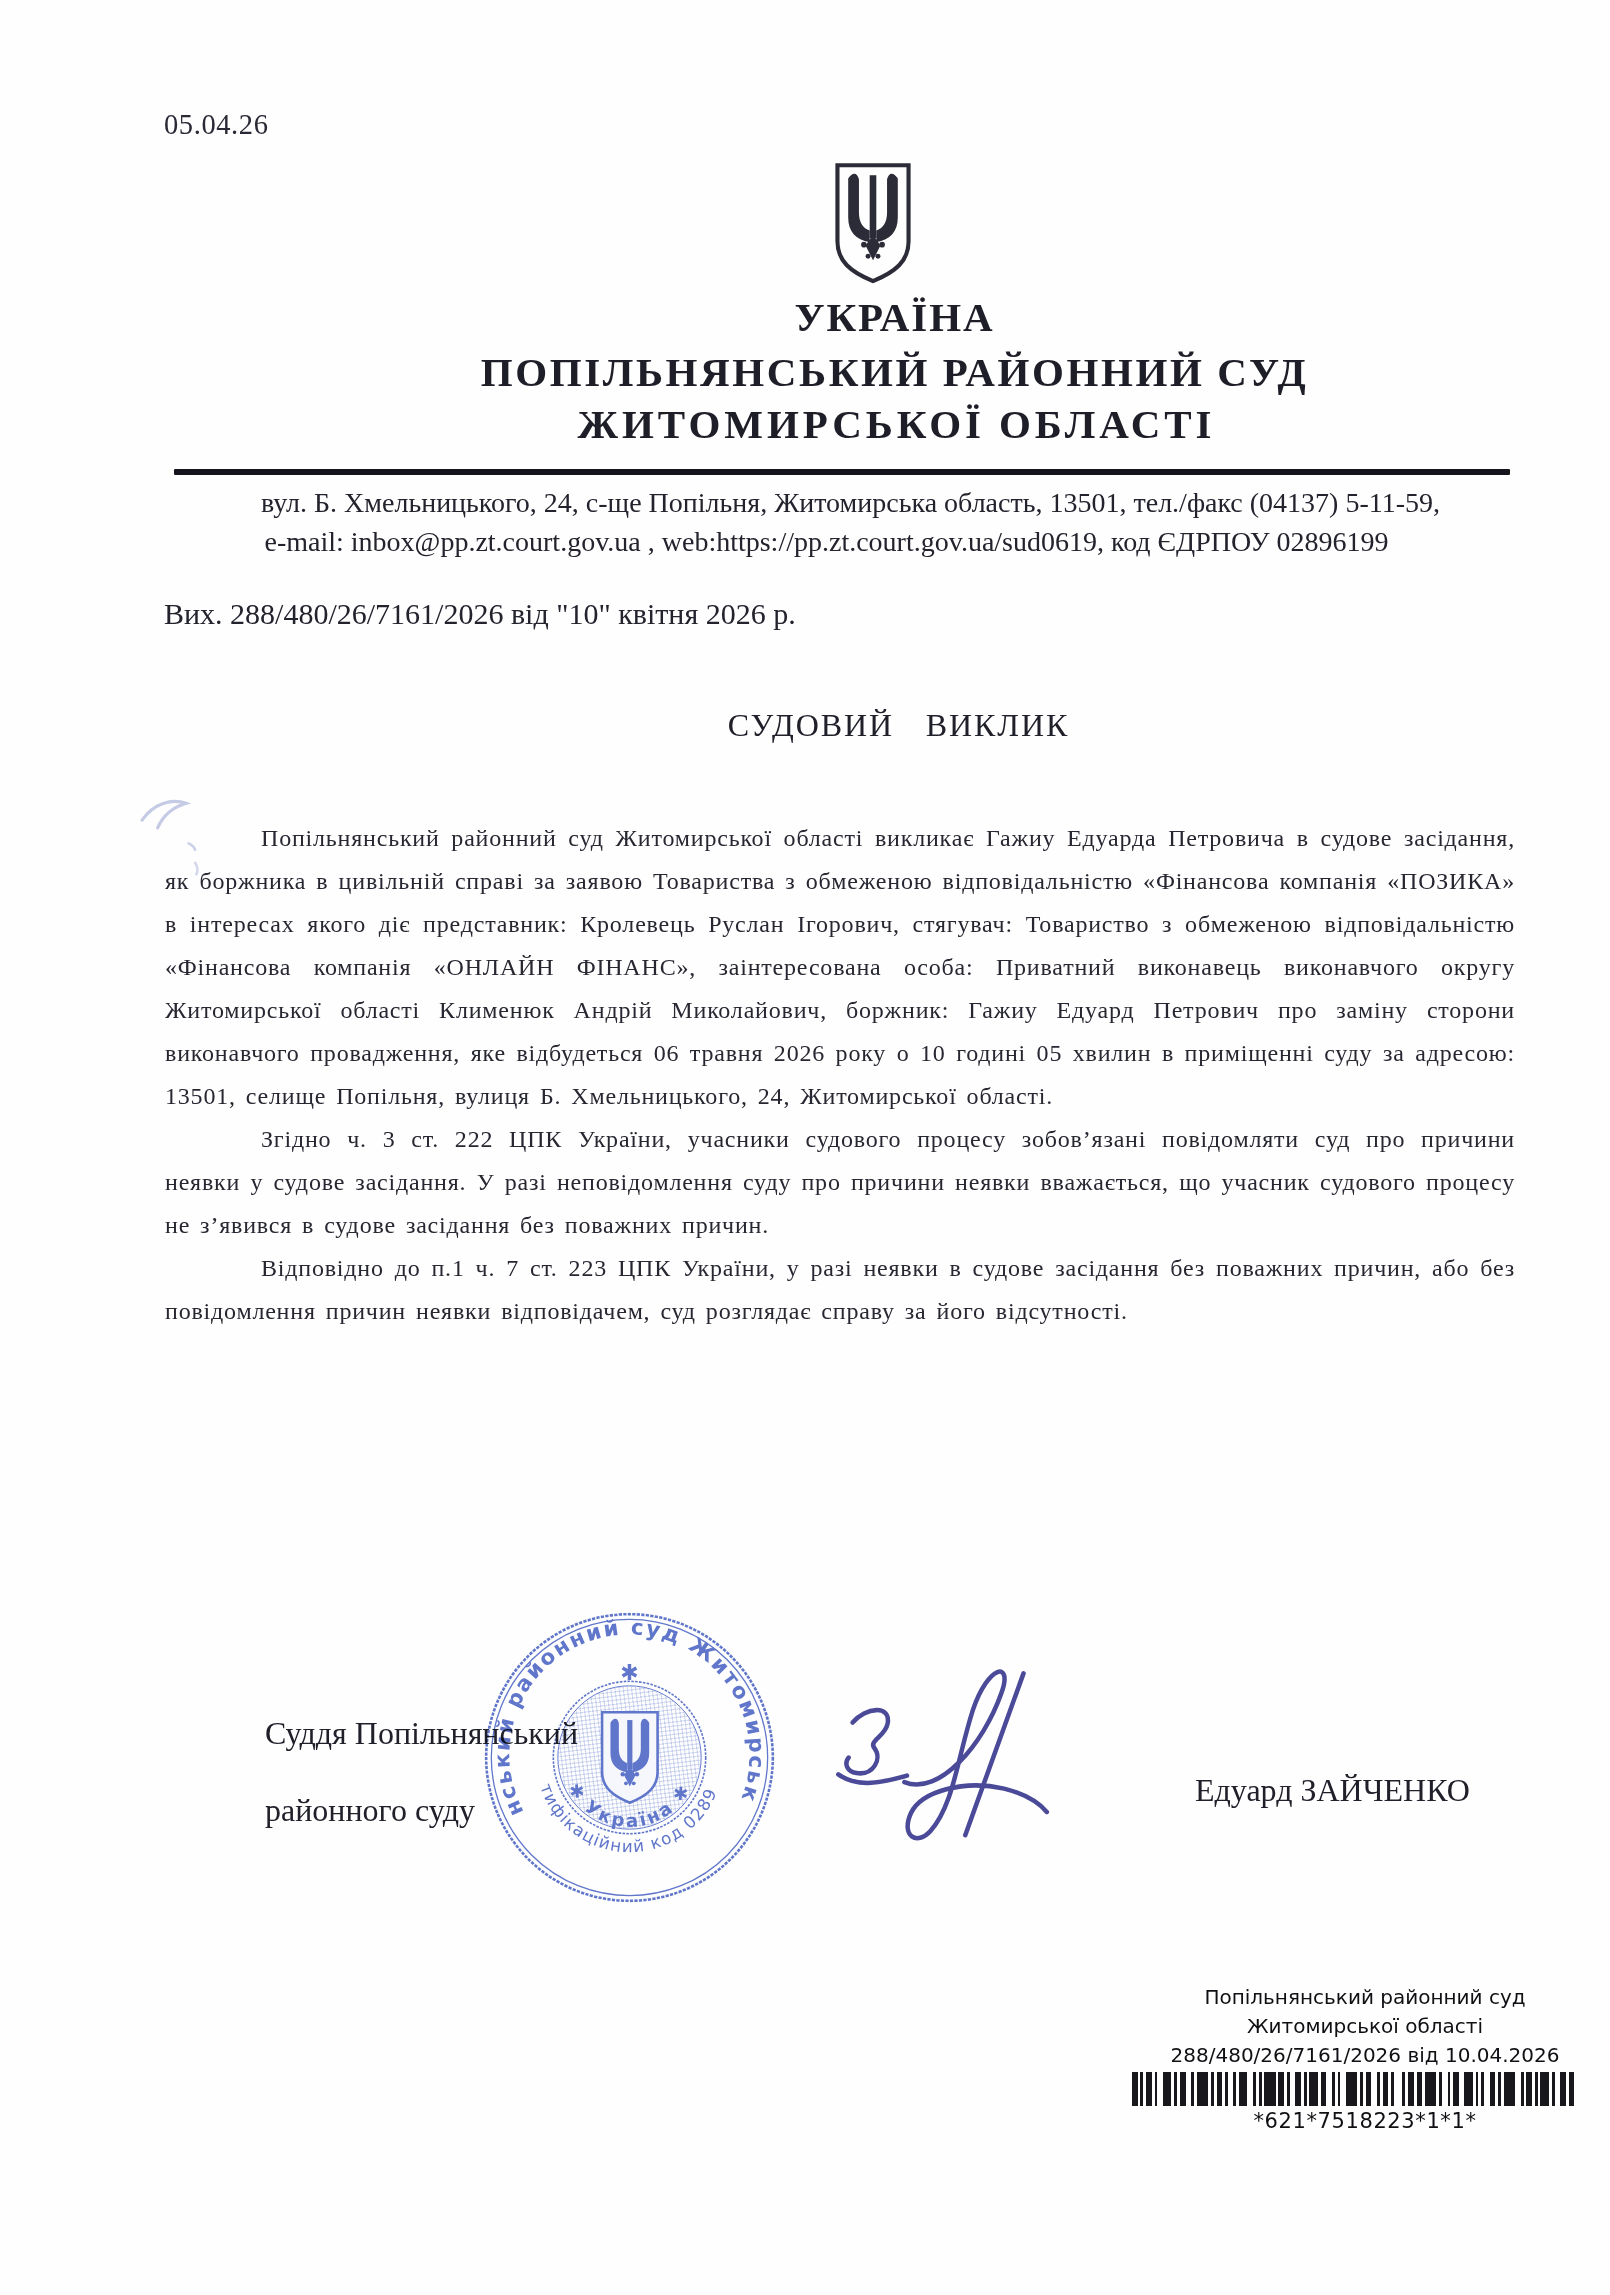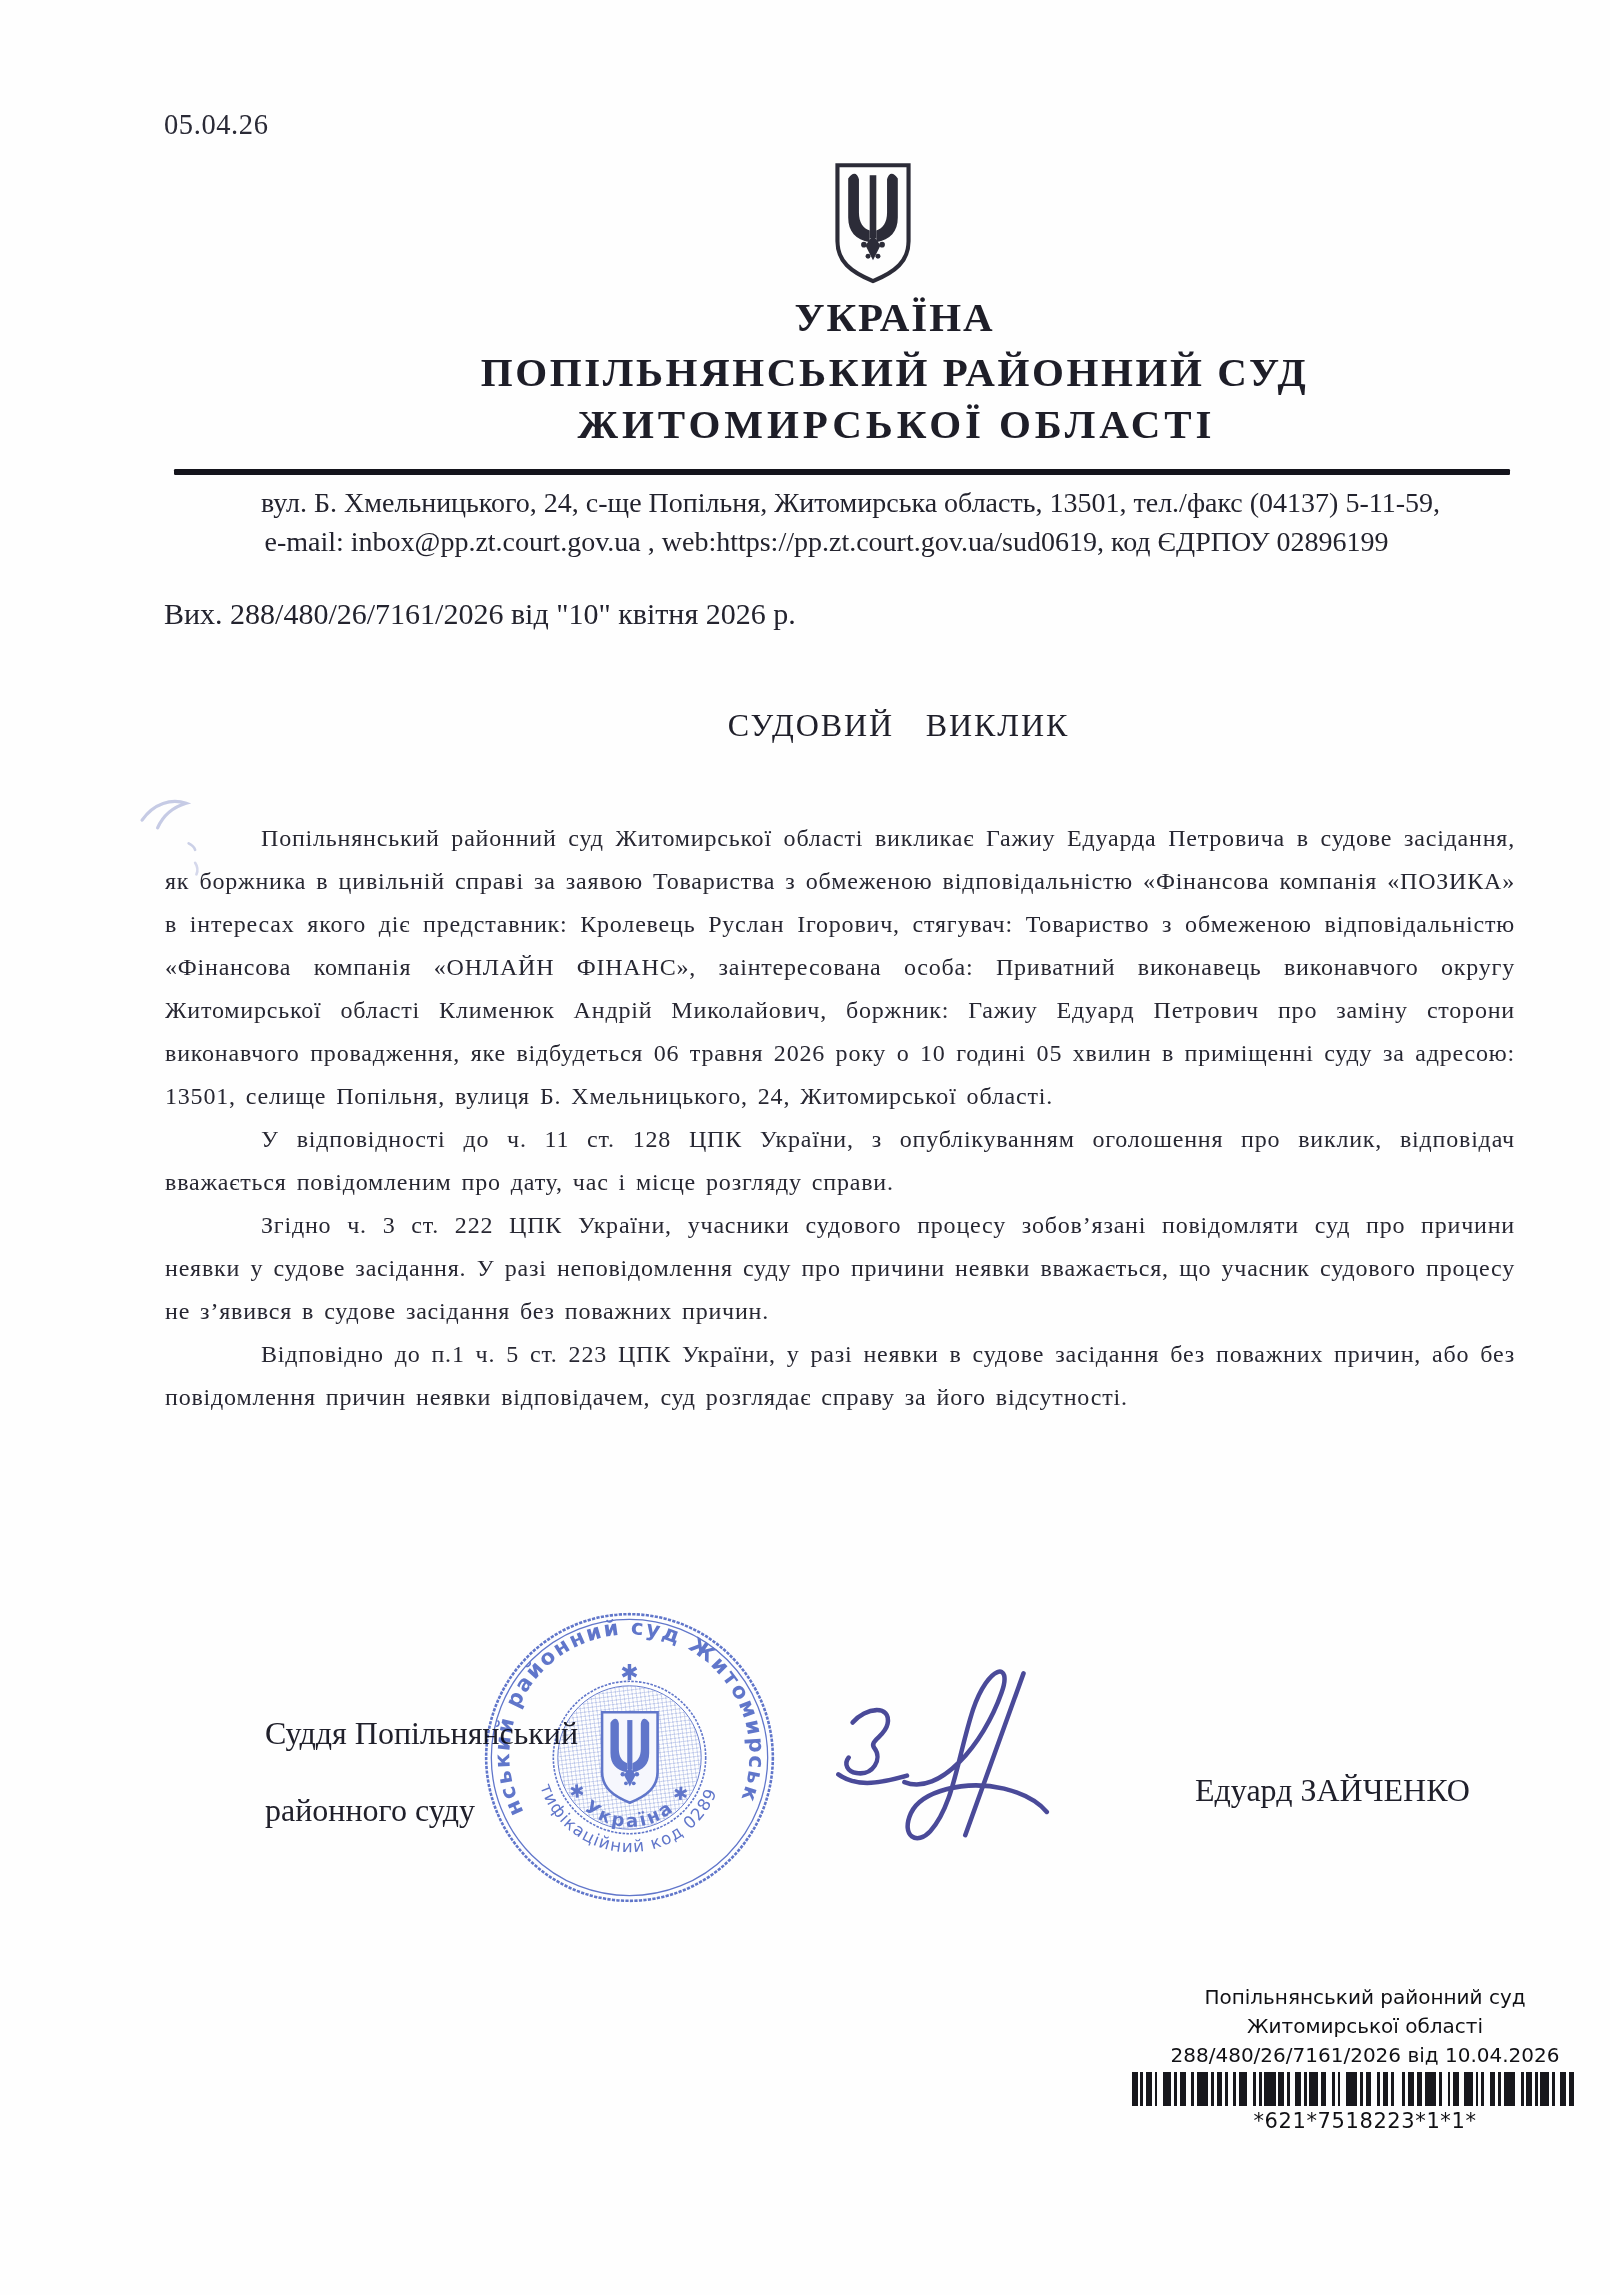--- a/index.html
+++ b/index.html
@@ -87,23 +87,22 @@
   <div class="abs doc-title">СУДОВИЙ ВИКЛИК</div>
 
   <svg class="abs pen-mark" viewBox="0 0 170 150">
     <path d="M14,62 C32,36 60,28 82,36 C62,42 46,56 38,74" fill="none" stroke="#98a1cf" stroke-width="5" stroke-linecap="round" opacity="0.55"></path>
     <path d="M86,98 q8,4 10,10" fill="none" stroke="#98a1cf" stroke-width="4" stroke-linecap="round" opacity="0.5"></path>
     <path d="M96,128 q6,9 2,18" fill="none" stroke="#a3aad4" stroke-width="4" stroke-linecap="round" opacity="0.45"></path>
   </svg>
 
   <div class="abs bodytext">
     <p>Попільнянський районний суд Житомирської області викликає Гажиу Едуарда Петровича в судове засідання, як боржника в цивільній справі за заявою Товариства з обмеженою відповідальністю «Фінансова компанія «ПОЗИКА» в інтересах якого діє представник: Кролевець Руслан Ігорович, стягувач: Товариство з обмеженою відповідальністю «Фінансова компанія «ОНЛАЙН ФІНАНС», заінтересована особа: Приватний виконавець виконавчого округу Житомирської області Клименюк Андрій Миколайович, боржник: Гажиу Едуард Петрович про заміну сторони виконавчого провадження, яке відбудеться 06 травня 2026 року о 10 годині 05 хвилин в приміщенні суду за адресою: 13501, селище Попільня, вулиця Б. Хмельницького, 24, Житомирської області.</p>
-    <p>У відповідності до ч. 11 ст. 128 ЦПК України, з опублікуванням оголошення про виклик, відповідач вважається повідомленим про дату, час і місце розгляду справи.</p>
     <p>Згідно ч. 3 ст. 222 ЦПК України, учасники судового процесу зобов’язані повідомляти суд про причини неявки у судове засідання. У разі неповідомлення суду про причини неявки вважається, що учасник судового процесу не з’явився в судове засідання без поважних причин.</p>
-    <p>Відповідно до п.1 ч. 5 ст. 223 ЦПК України, у разі неявки в судове засідання без поважних причин, або без повідомлення причин неявки відповідачем, суд розглядає справу за його відсутності.</p>
+    <p>Відповідно до п.1 ч. 7 ст. 223 ЦПК України, у разі неявки в судове засідання без поважних причин, або без повідомлення причин неявки відповідачем, суд розглядає справу за його відсутності.</p>
   </div>
 
   <div class="abs sig-label1">Суддя Попільнянський</div>
   <div class="abs sig-label2">районного суду</div>
   <div class="abs sig-name">Едуард ЗАЙЧЕНКО</div>
 
   <svg class="abs stamp" viewBox="0 0 460 460">
     <defs>
       <pattern id="mesh1" width="9" height="9" patternUnits="userSpaceOnUse" patternTransform="rotate(38)">
         <path d="M0,0 L9,9 M9,0 L0,9" stroke="#5b74cc" stroke-width="1" opacity="0.8"></path>

